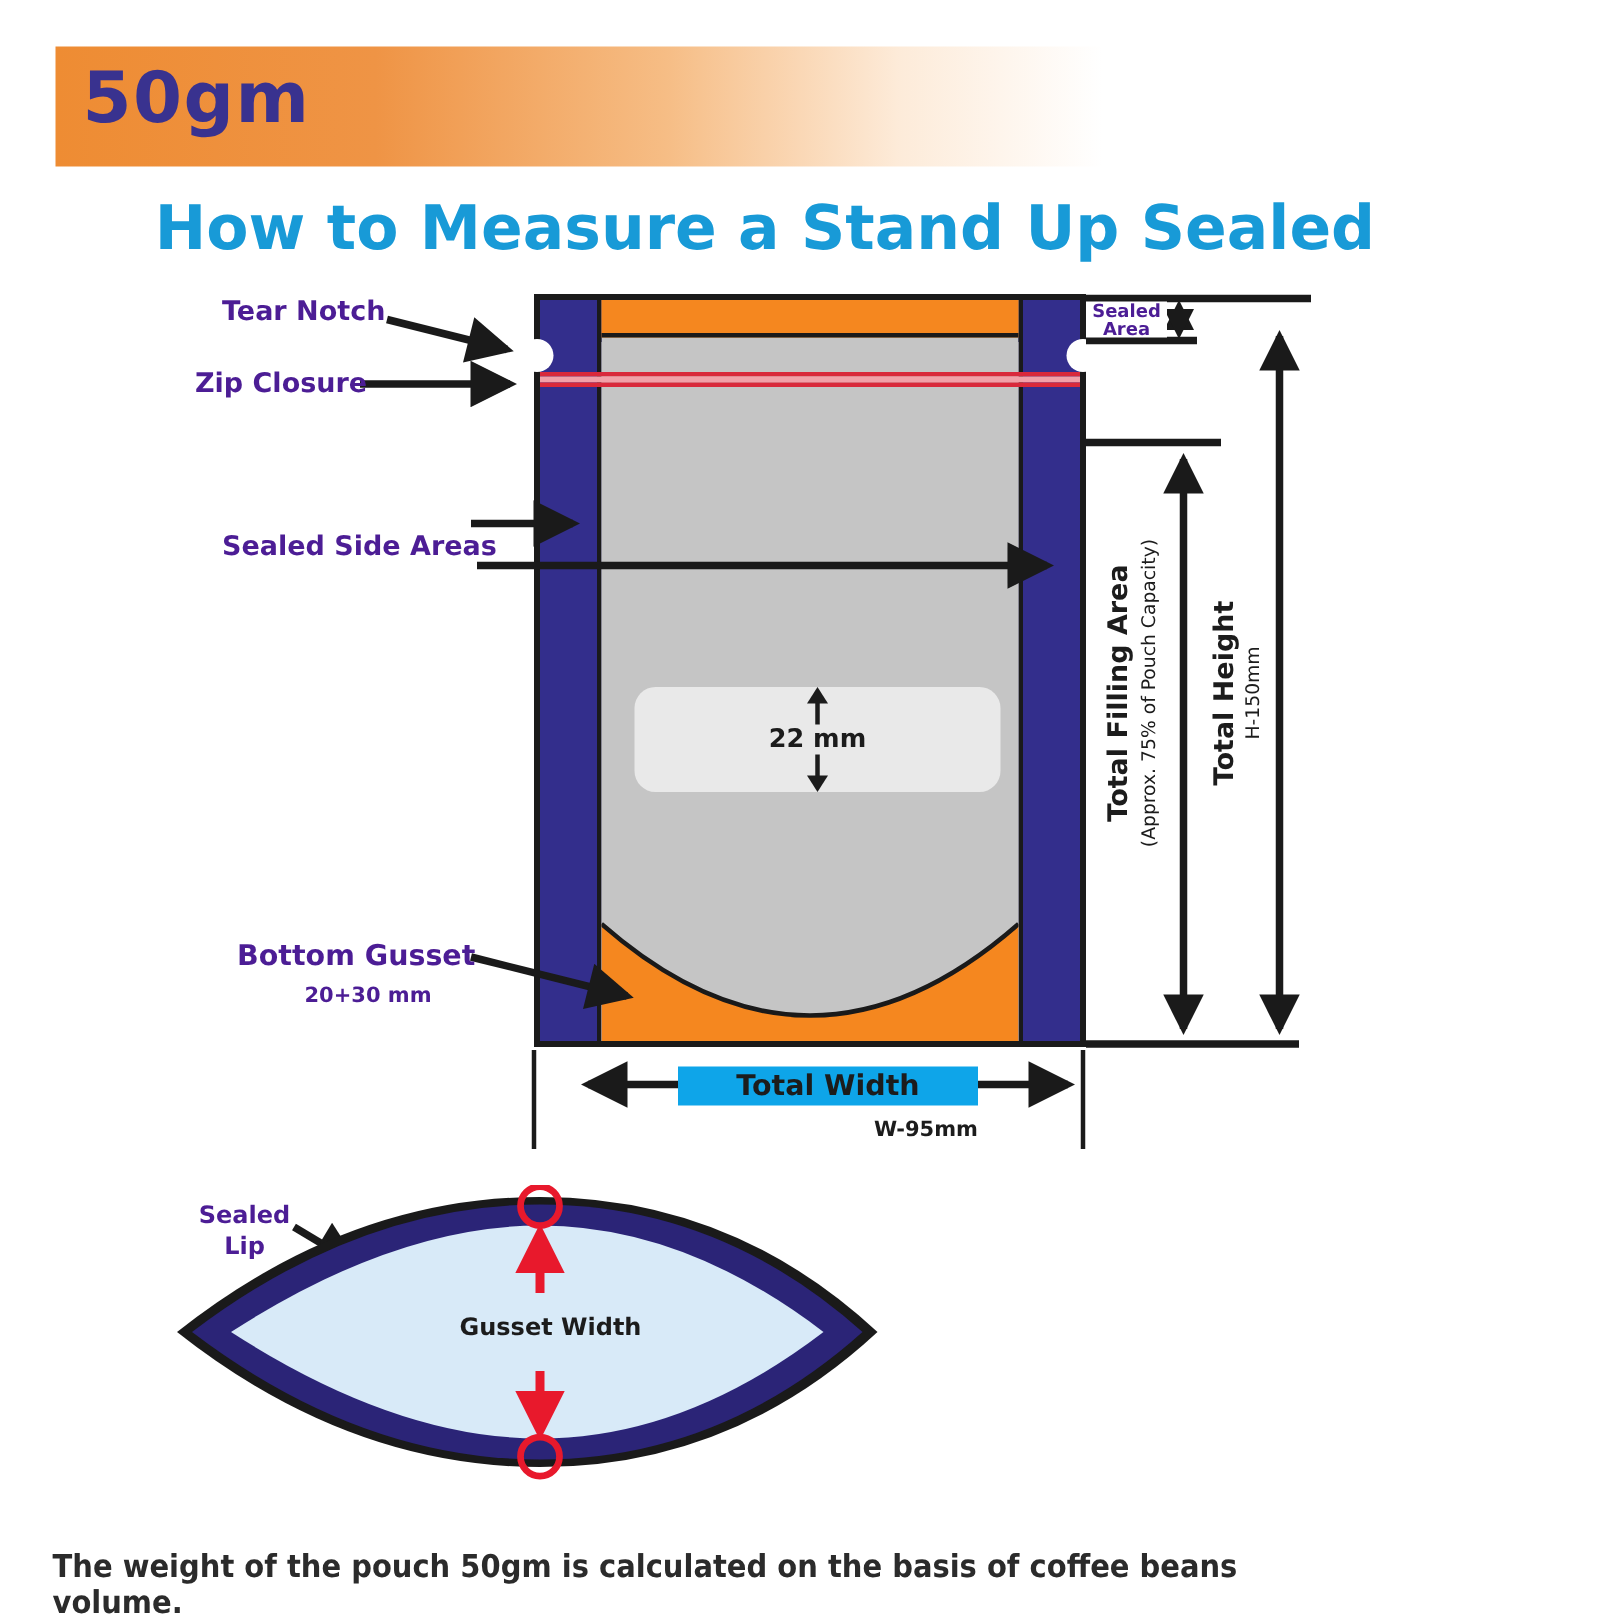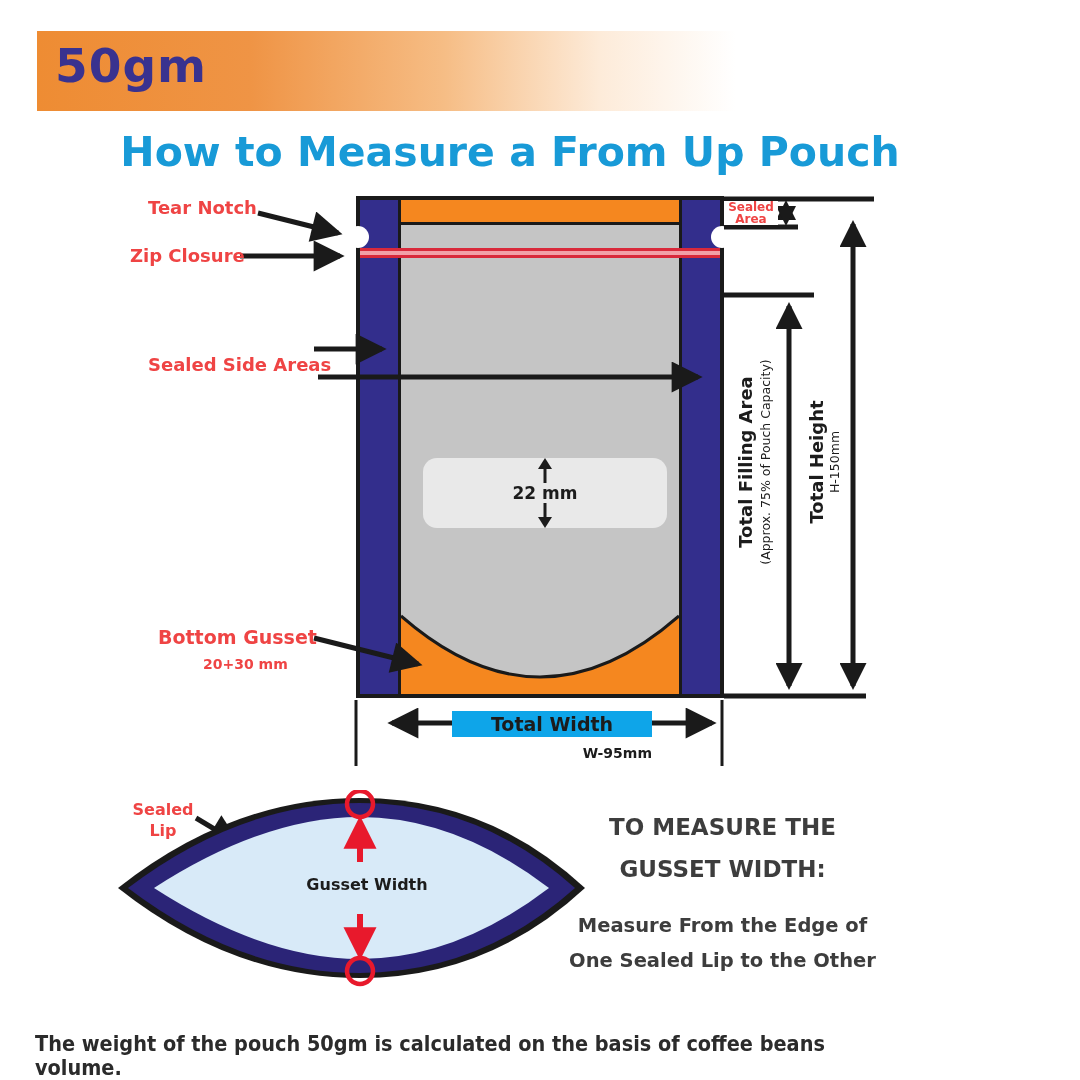--- a/index.html
+++ b/index.html
@@ -29,21 +29,21 @@
   .notch { position:absolute; width:22px; height:22px; border-radius:50%; background:#ffffff; }
   .notch-left  { left:347px; top:226px; }
   .notch-right { left:711px; top:226px; }
   .gusset-svg { position:absolute; left:401px; top:610px; width:278px; height:84px; }
 
   .measure-box { position:absolute; left:423px; top:458px; width:244px; height:70px; background:#e9e9e9;
     border-radius:14px; display:flex; flex-direction:column; align-items:center; justify-content:center;text-align:right; }
   .measure-box .mtxt { font-size:17px; font-weight:700; color:#1c1c1c; line-height:18px; }
 
   
-  .lbl { position:absolute; font-weight:700; color:#ef4444; }
+  .lbl { position:absolute; font-weight:700; color:#4c1d95; }
   .lbl-tear   { left:148px; top:197px; font-size:18px; }
   .lbl-zip    { left:130px; top:245px; font-size:18px; }
   .lbl-sides  { left:148px; top:354px; font-size:18px; }
   .lbl-gusset { left:158px; top:626px; font-size:19px; }
   .lbl-gusset-size { left:203px; top:656px; font-size:14px; }
   .lbl-sealed-area { left:724px; top:201px; width:54px; text-align:center; font-size:12px; line-height:12px; font-weight:700; background:#ffffff; }
 
   .rot { position:absolute; text-align:center; transform:rotate(-90deg); }
   .rot-filling { left:648px; top:439px; width:220px; height:46px; }
   .rot-filling .l1 { font-size:18px; font-weight:800; line-height:22px; }
@@ -77,21 +77,21 @@
 </style>
 </head>
 <body>
 
 <div id="canvas">
 
   <div class="badge">
     <div class="badge-text">50gm</div>
   </div>
 
-  <div class="title">How to Measure a From Up Pouch</div>
+  <div class="title">How to Measure a Stand Up Sealed</div>
 
   <div class="pouch">
     <div class="seal-left"></div>
     <div class="seal-right"></div>
     <div class="top-band"></div>
     <div class="fill-area"></div>
     <div class="zip">
       <div class="r1"></div>
         <div class="r2"></div>
         <div class="r3"></div>
@@ -189,22 +189,16 @@
     <circle cx="248" cy="14" r="13" fill="none" stroke="#e8192c" stroke-width="4.5"></circle>
     <circle cx="248" cy="181" r="13" fill="none" stroke="#e8192c" stroke-width="4.5"></circle>
   </svg>
 
   <div class="lbl lbl-sealed-lip" style="position:absolute;">
     <span>Sealed</span><br>
     <span>Lip</span>
   </div>
   <div class="lbl-gusset-width">Gusset Width</div>
 
-  <div class="instr">
-    <div class="b1">TO MEASURE THE</div>
-    <div class="b2">GUSSET WIDTH:</div>
-    <div class="s1">Measure From the Edge of</div>
-    <div class="s2">One Sealed Lip to the Other</div>
-  </div>
 
   <div class="footer">The weight of the pouch 50gm is calculated on the basis of coffee beans volume.</div>
 
 </div>
 
 </body></html>

